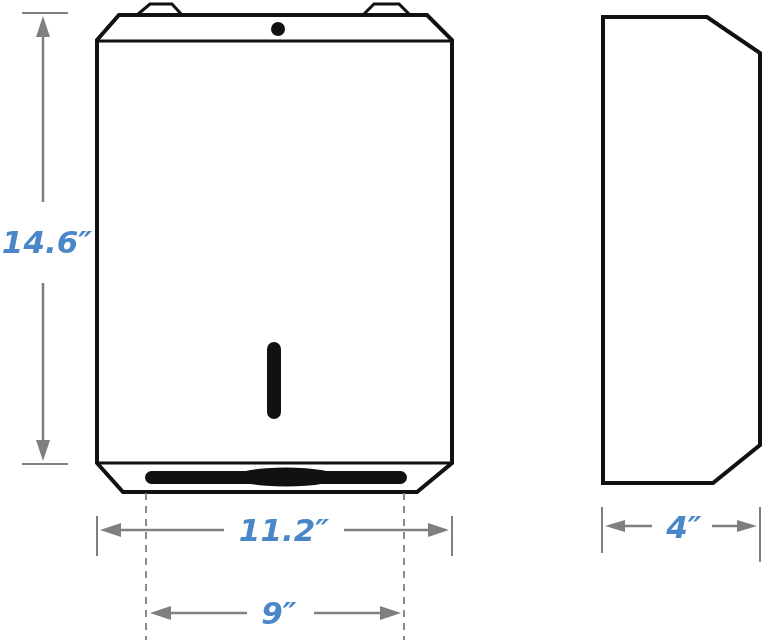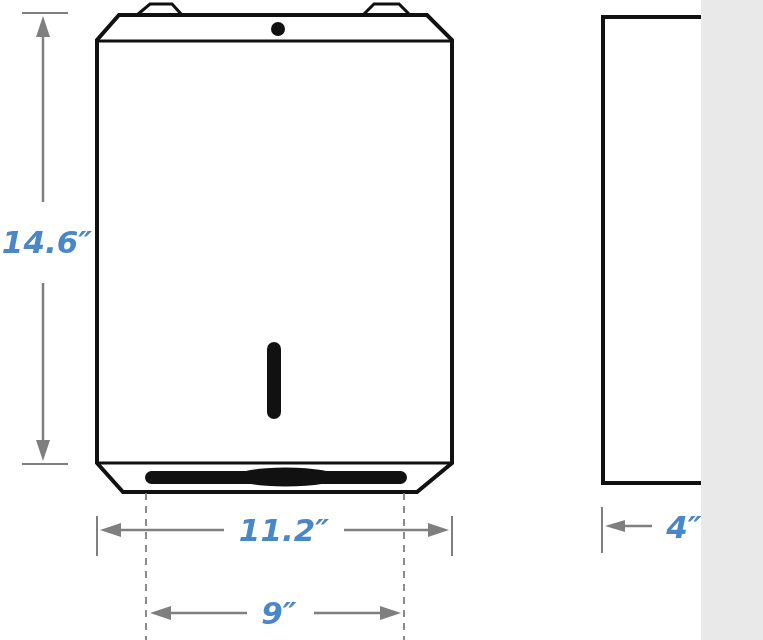--- a/index.html
+++ b/index.html
@@ -4,21 +4,21 @@
 <style>
   :root{
     --outline:#111111;
     --dimension:#7f7f7f;
     --accent:#4a87c9;
     --background:#ffffff;
   }
   html,body{margin:0;padding:0;background:#e9e9e9;}
   .canvas{
     position:relative;
-    width:701px;height:640px;
+    width:763px;height:640px;
     background:var(--background);
     overflow:hidden;
     font-family:"DejaVu Sans", sans-serif;
   }
   svg{display:block;width:763px;height:640px;}
   .outline{fill:none;stroke:var(--outline);stroke-width:4;stroke-linejoin:miter;}
   .seam{stroke:var(--outline);stroke-width:3;}
   .tab{fill:#ffffff;stroke:var(--outline);stroke-width:3;stroke-linejoin:miter;}
   .solid{fill:var(--outline);stroke:none;}
   .dim-line{stroke:var(--dimension);stroke-width:2.5;fill:none;}

